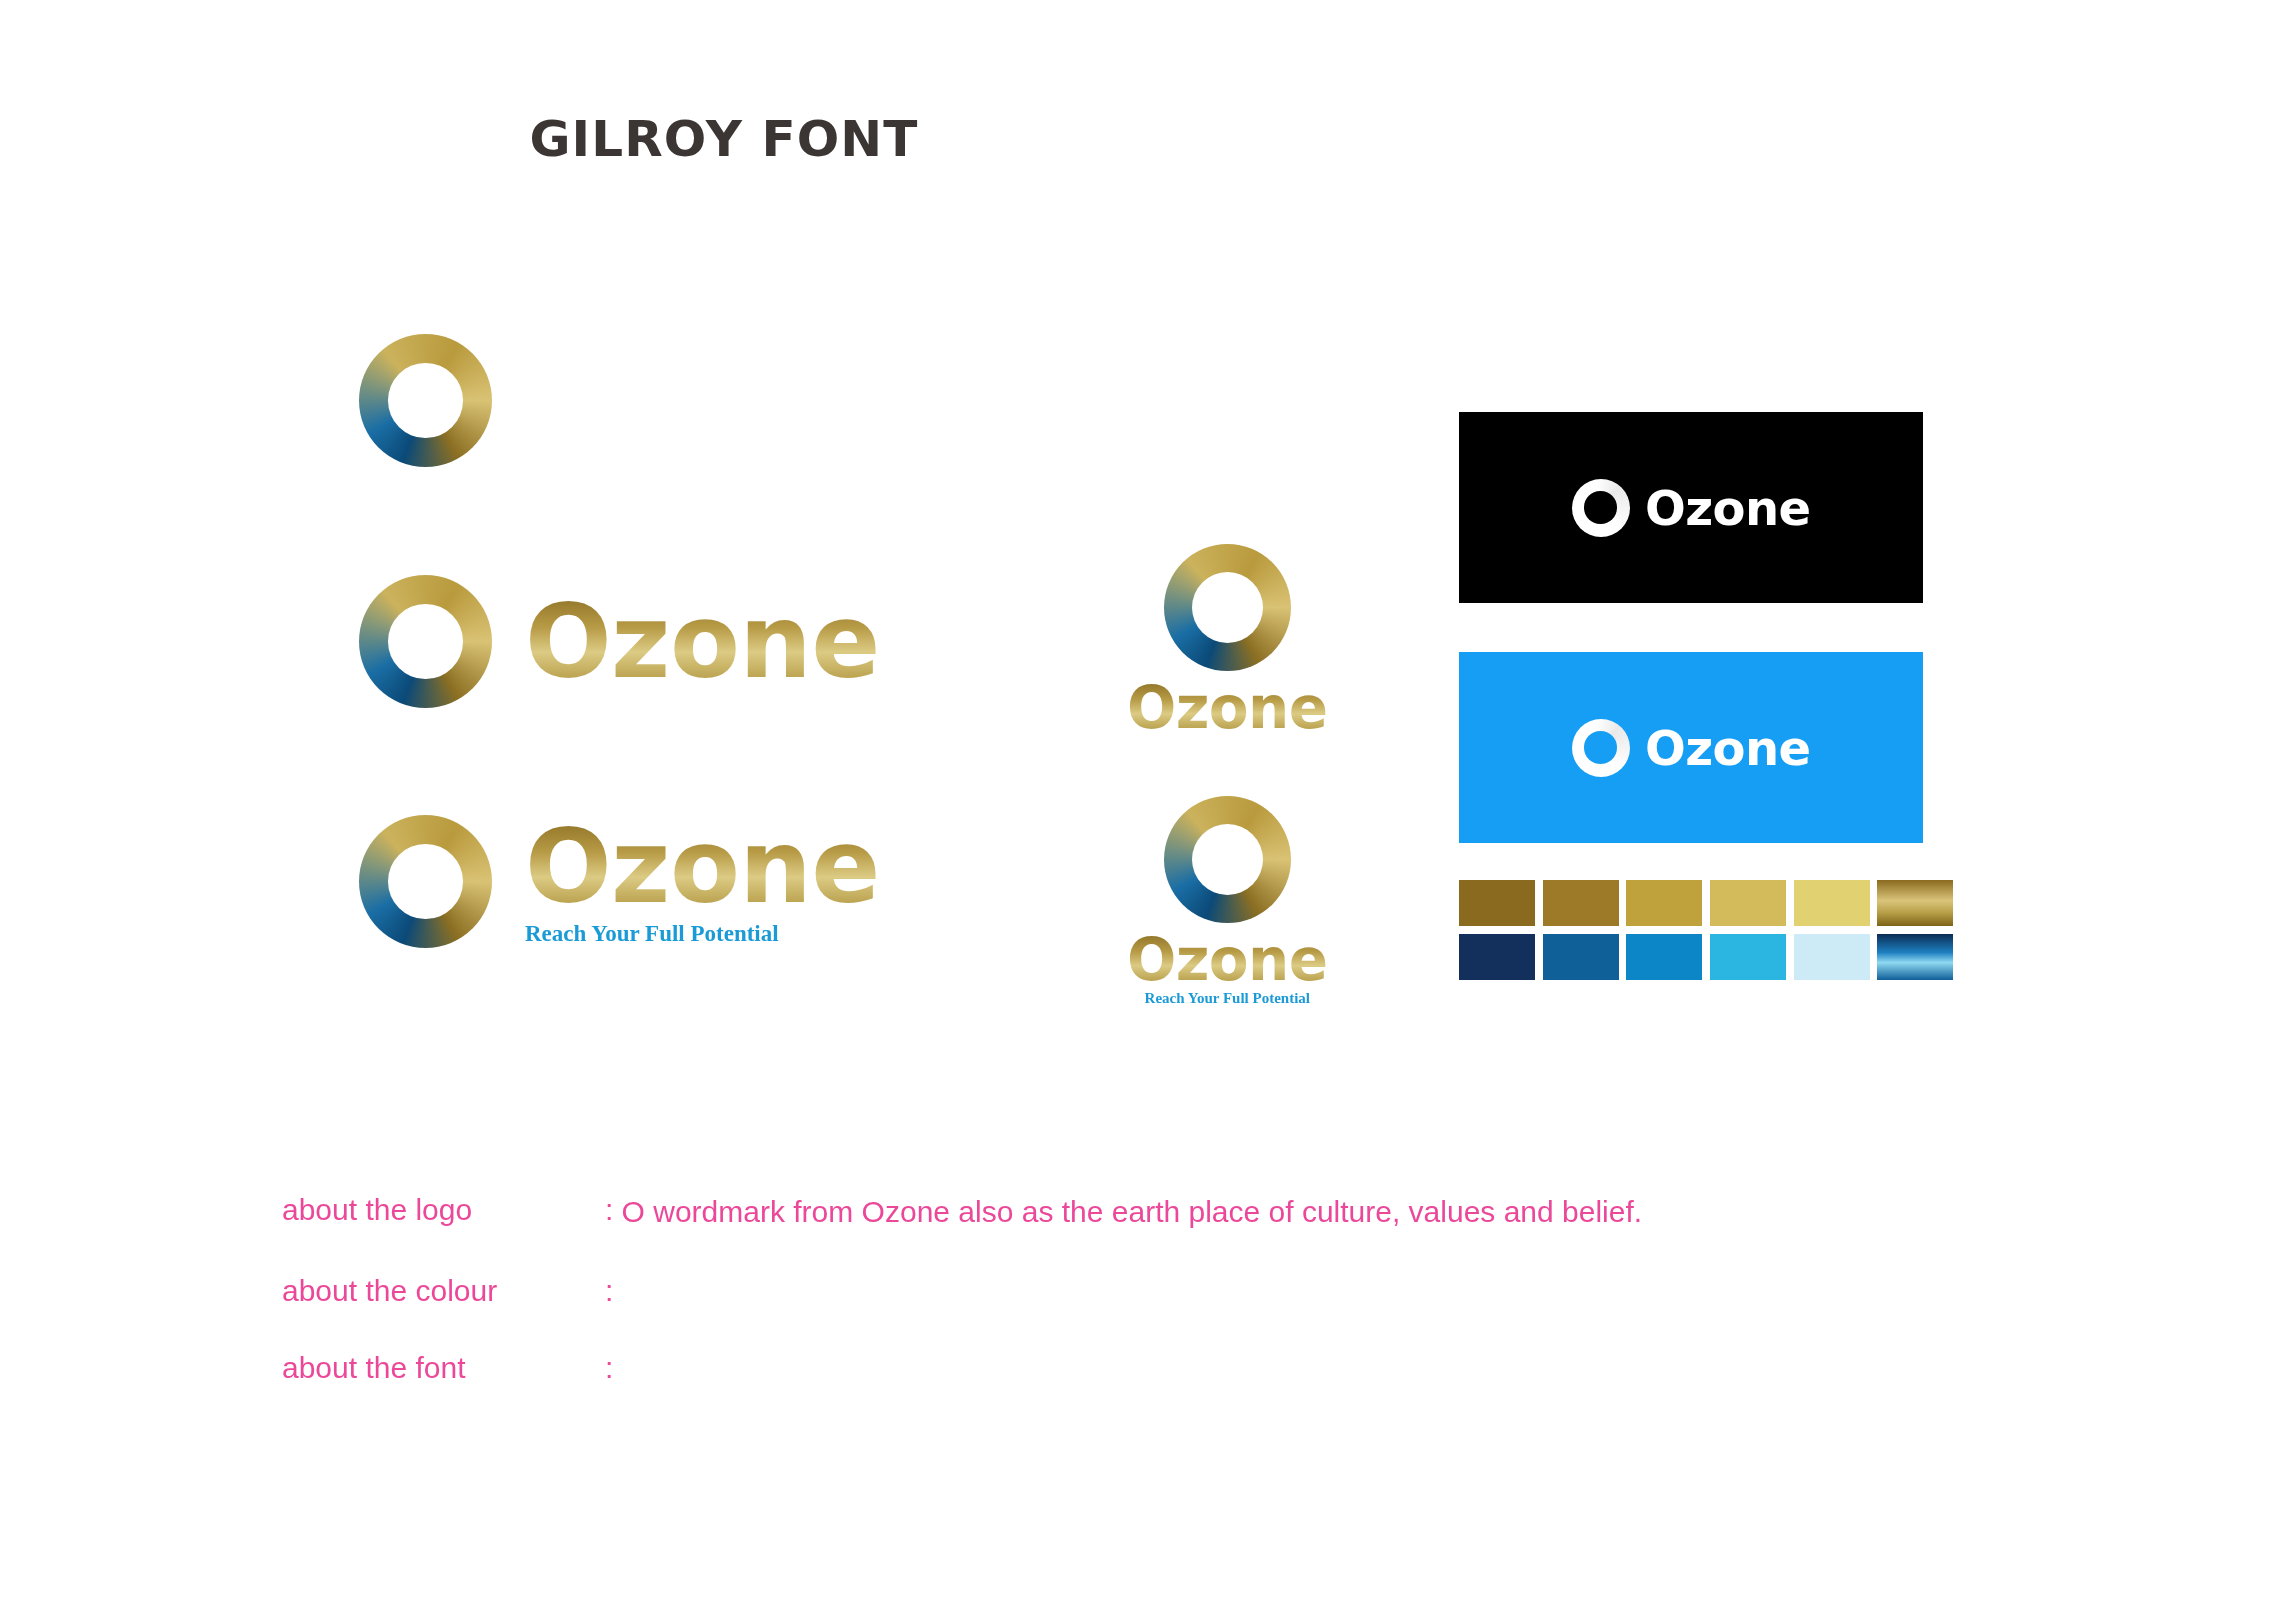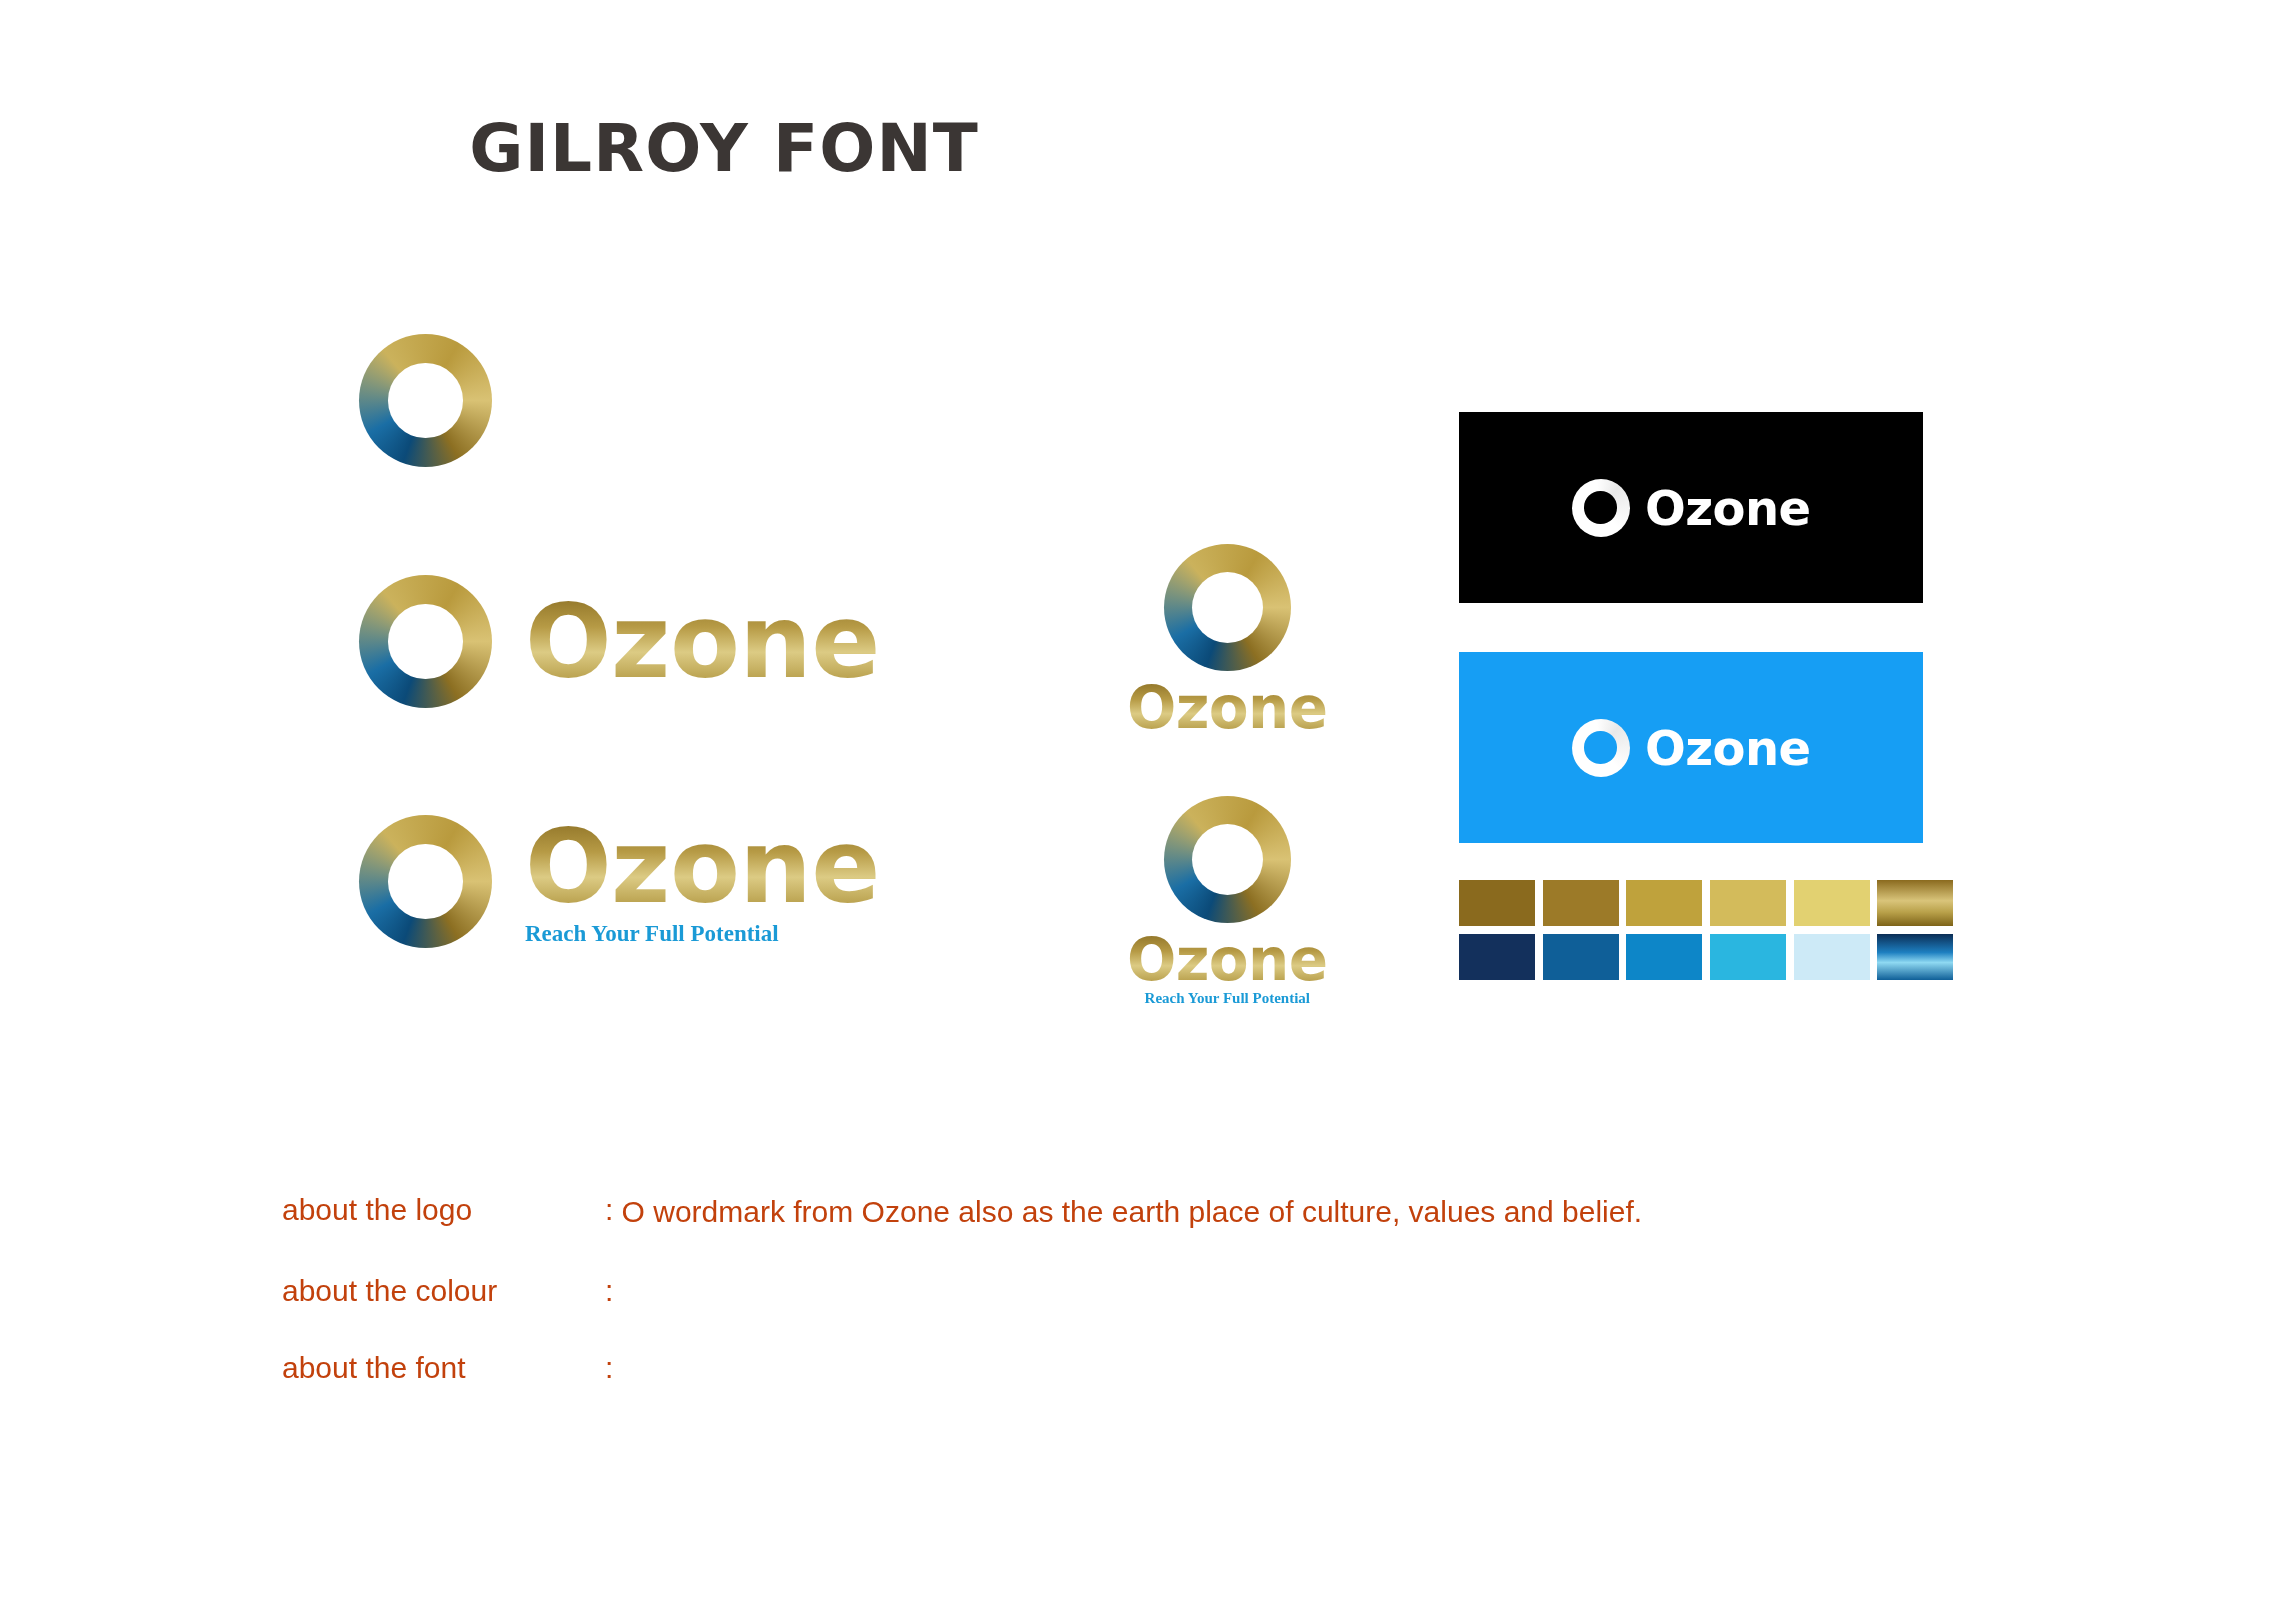--- a/index.html
+++ b/index.html
@@ -15,21 +15,21 @@
     overflow: hidden;
   }
 
   
   #page-title {
     position: absolute;
     top: 110px;
     left: 0;
     width: 1448px;
     text-align: center;
-    font-size: 66px;
+    font-size: 50px;
     font-weight: bold;
     letter-spacing: 1.1px;
     color: #3b3634;
     font-family: "DejaVu Sans", sans-serif;
   }
 
   
   .ring {
     position: relative;
     border-radius: 50%;
@@ -109,21 +109,21 @@
     gap: 7.7px;
   }
   .swatch { width: 76px; height: 46px; }
 
   
   #notes {
     position: absolute;
     left: 282px;
     top: 1193px;
     width: 1768px;
-    color: #c2410c;
+    color: #ec4899;
     font-size: 30px;
     font-family: "Liberation Sans", sans-serif;
   }
   .note-row {
     display: flex;
     align-items: flex-start;
     margin-bottom: 43px;
   }
   .note-label { width: 323px; flex: none; }
   .note-colon { width: 16.6px; flex: none; }

